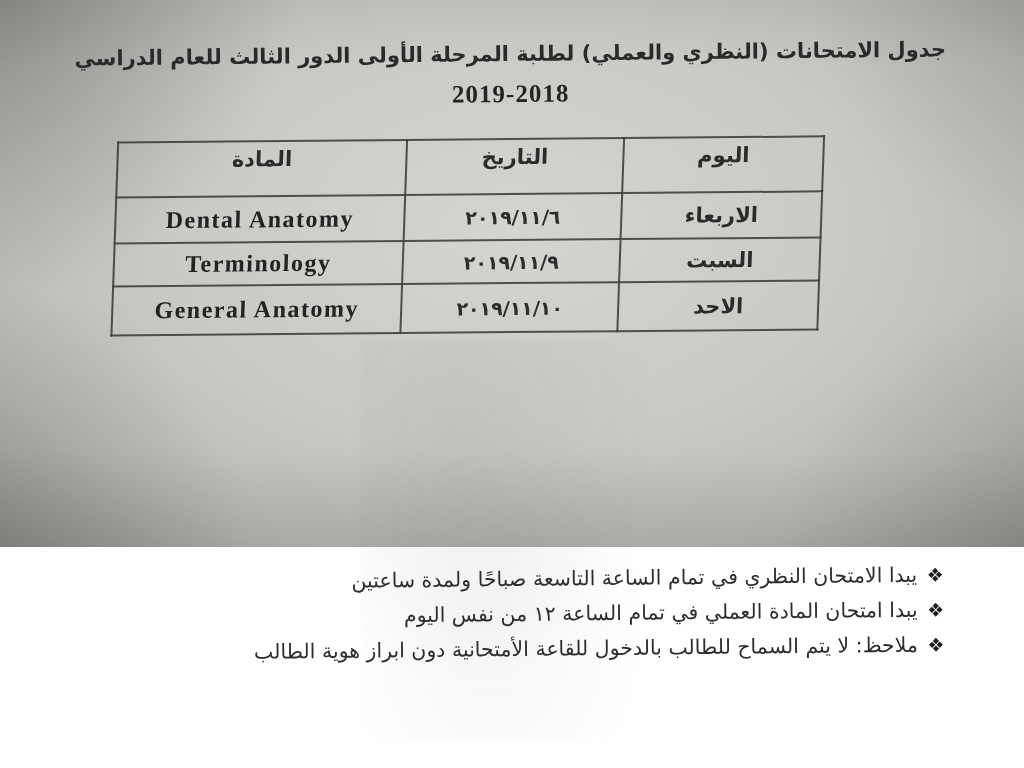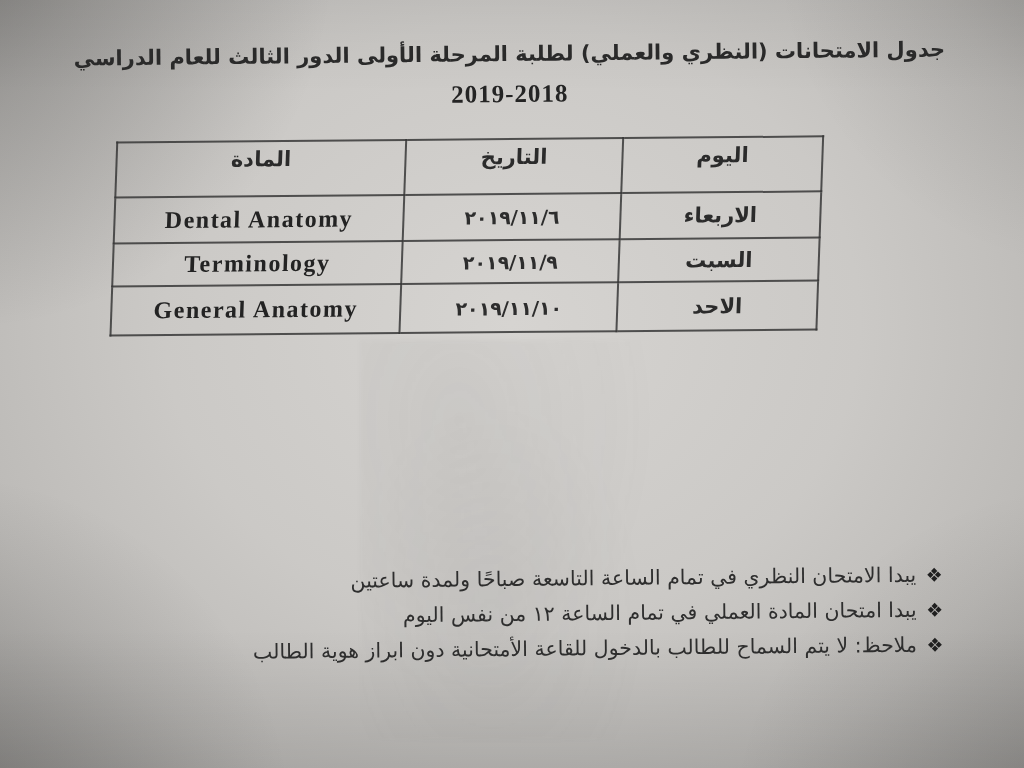--- a/index.html
+++ b/index.html
@@ -8,21 +8,21 @@
     width: 1024px;
     height: 768px;
     overflow: hidden;
     font-family: "DejaVu Sans", sans-serif;
   }
 
   
   .paper {
     position: relative;
     width: 1024px;
-    height: 768px;
+    height: 547px;
     background:
       radial-gradient(circle at -4% -6%, rgba(20,20,20,0.30), rgba(20,20,20,0) 28%),
       radial-gradient(circle at -6% 108%, rgba(20,20,20,0.26), rgba(20,20,20,0) 26%),
       radial-gradient(circle at 106% 110%, rgba(20,20,20,0.20), rgba(20,20,20,0) 26%),
       radial-gradient(circle at 108% -8%, rgba(20,20,20,0.16), rgba(20,20,20,0) 24%),
       linear-gradient(180deg, rgba(0,0,0,0.05) 0%, rgba(0,0,0,0) 12%, rgba(0,0,0,0) 82%, rgba(0,0,0,0.10) 100%),
       radial-gradient(ellipse at 50% 42%, #d6d4d1 0%, #cbc9c6 48%, #bcbab7 78%, #aba9a6 100%);
   }
 
   .tilt {

